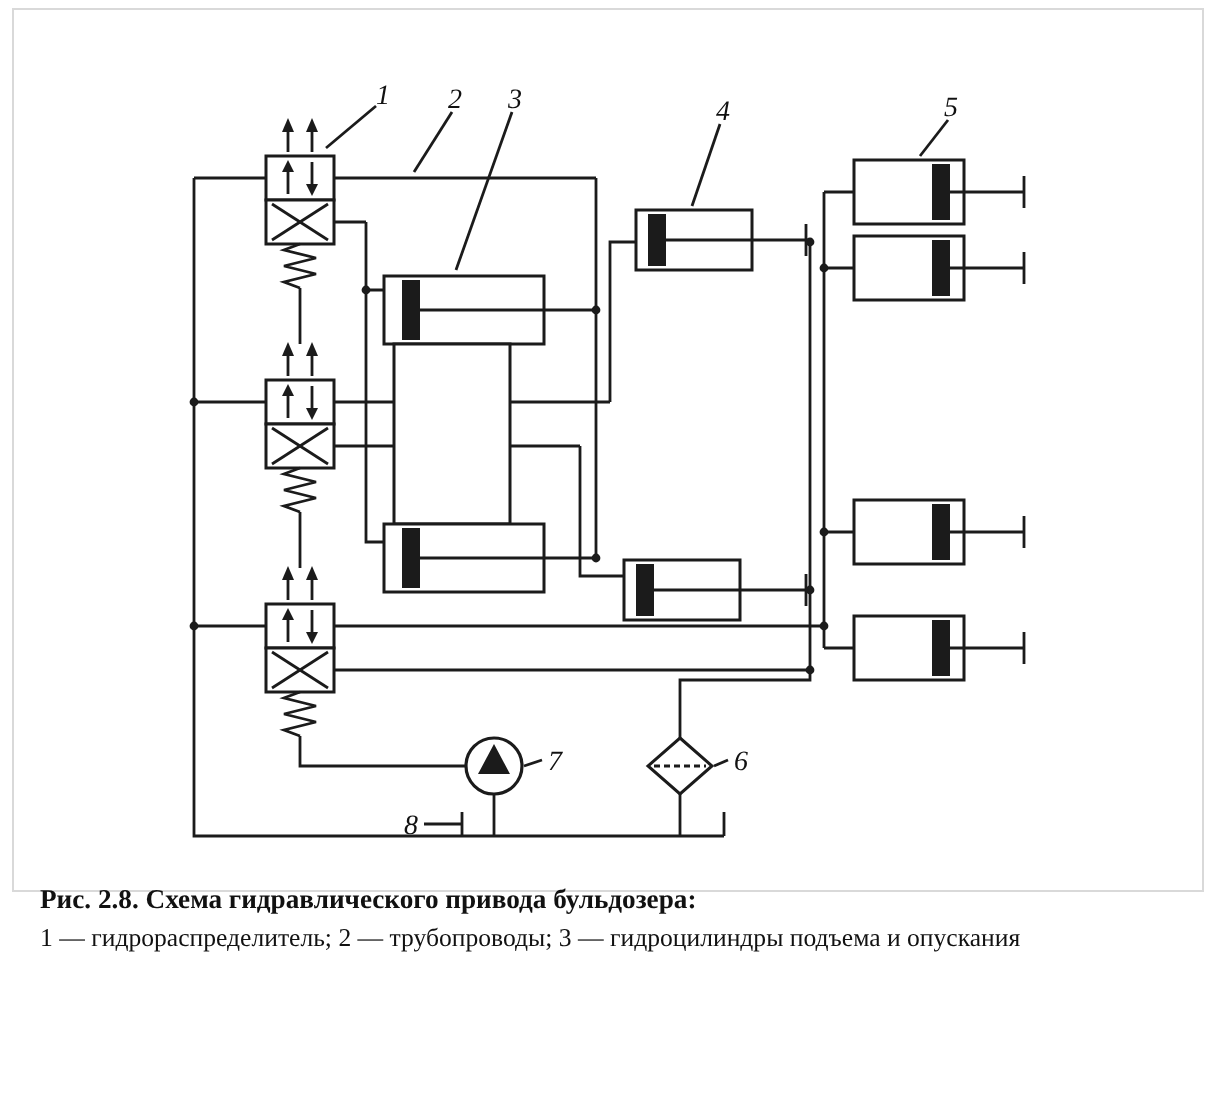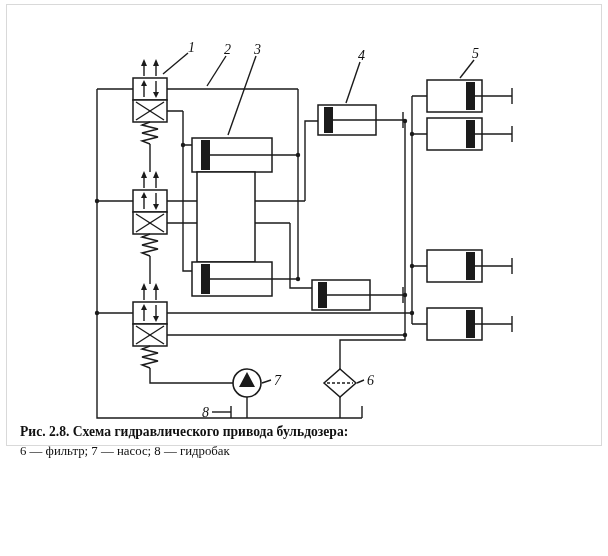--- a/index.html
+++ b/index.html
@@ -8,21 +8,21 @@
   svg{position:absolute;left:0;top:0;}
   svg line, svg polyline, svg path{stroke:#1b1b1b;stroke-width:1.4;fill:none;}
   svg rect{stroke:#1b1b1b;stroke-width:1.5;fill:#ffffff;}
   svg rect.piston{fill:#1b1b1b;stroke:none;}
   svg circle.body{fill:#ffffff;stroke:#1b1b1b;stroke-width:1.6;}
   svg circle.dot{fill:#1b1b1b;stroke:none;}
   svg polygon{fill:#1b1b1b;stroke:none;}
   svg polygon.hollow{fill:#ffffff;stroke:#1b1b1b;stroke-width:1.5;}
   svg text{font-family:"Liberation Serif",serif;font-style:italic;font-size:14px;fill:#111;stroke:none;}
   .fig-border{position:absolute;left:6px;top:4px;width:594px;height:440px;border:1px solid #d9d9d9;}
-  .caption{position:absolute;left:20px;top:424px;width:576px;}
+  .caption{position:absolute;left:20px;top:442px;width:576px;}
   .caption-title{font-size:13.6px;font-weight:bold;margin:0 0 3px 0;}
   .legend-line{font-size:12.8px;line-height:17px;margin:0;}
 </style>
 </head>
 <body>
 
 <div class="page">
   <div class="fig-border"></div>
 
   <svg width="608" height="448" viewBox="0 0 608 448">
@@ -201,15 +201,15 @@
       <text x="358" y="60">4</text>
       <text x="472" y="58">5</text>
       <text x="367" y="385">6</text>
       <text x="274" y="385">7</text>
       <text x="202" y="417">8</text>
     </g>
   </svg>
 
   <div class="caption">
     <p class="caption-title">Рис. 2.8. Схема гидравлического привода бульдозера:</p>
-    <p class="legend-line">6 — фильтр; 7 — насос; 8 — гидробак</p>
+    <p class="legend-line">1 — гидрораспределитель; 2 — трубопроводы; 3 — гидроцилиндры подъема и опускания</p>
   </div>
 </div>
 
 </body></html>

